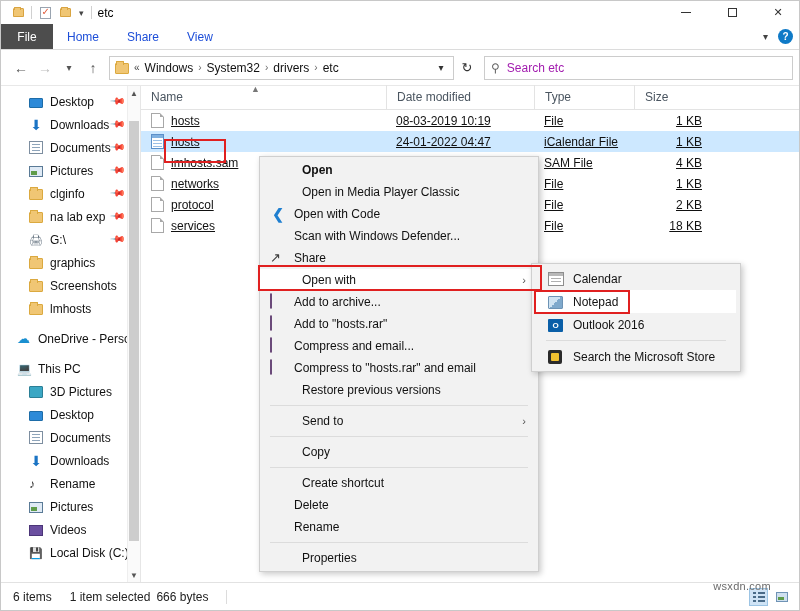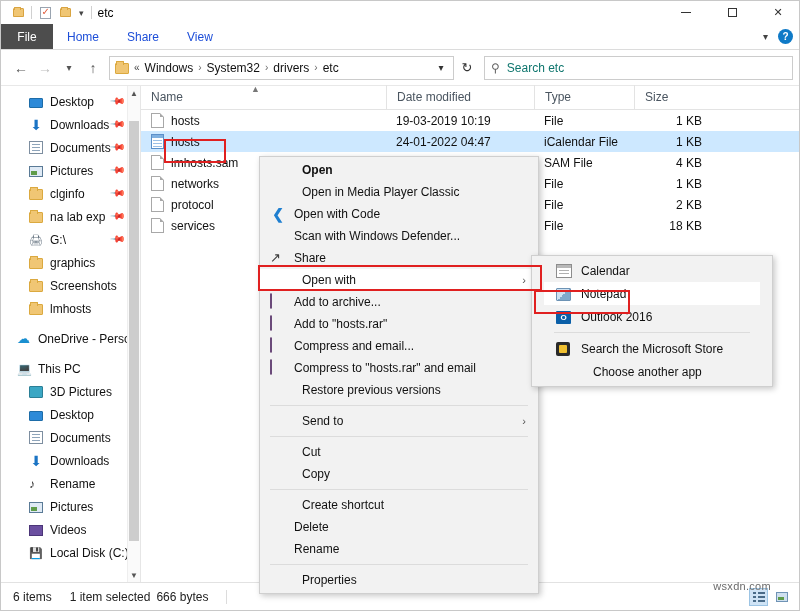--- a/index.html
+++ b/index.html
@@ -95,21 +95,21 @@
   .crumb-lead { color:#444; font-size:10px; padding-right:2px; }
   .addr-caret { width:20px; display:flex; align-items:center; justify-content:center;
                 font-size:10px; color:#333; }
   .refresh { width:26px; height:24px; display:flex; align-items:center; justify-content:center;
              font-size:13px; color:#333; border:1px solid transparent; }
   .searchbox {
     flex:1; height:24px; border:1px solid #cccccc; background:#fff; margin-left:4px;
     display:flex; align-items:center; padding:0 6px; gap:7px;
   }
   .search-ico { color:#666; font-size:12px; }
-  .search-ph { color:#0f766e; font-size:12px; }
+  .search-ph { color:#a21caf; font-size:12px; }
 
   
   .body { position:absolute; left:0; top:85px; width:800px; height:497px; display:flex; }
   .nav {
     width:140px; height:497px; background:#fff; position:relative;
     border-right:1px solid #e6e6e6; overflow:hidden;
   }
   .nav-list { padding-top:4px; }
   .nav-item {
     height:23px; display:flex; align-items:center; padding-left:22px; gap:7px;
@@ -157,21 +157,21 @@
   .col { padding-left:10px; position:relative; height:24px; display:flex; align-items:center; }
   .col + .col { border-left:1px solid #e3e3e3; }
   .col-name { width:245px; }
   .col-date { width:148px; }
   .col-type { width:100px; }
   .col-size { width:80px; }
   .sortmark { position:absolute; left:110px; top:-1px; font-size:9px; color:#777; }
 
   .row { height:21px; display:flex; align-items:center; font-size:12px; color:#111; position:relative; }
   .row.selected { background:#cde8ff; }
-  .cell { padding-left:10px; display:flex; align-items:center; gap:7px; height:21px; overflow:hidden; white-space:nowrap; }
+  .cell { padding-left:10px; display:flex; align-items:center; gap:7px; height:21px; overflow:hidden; white-space:nowrap;text-decoration:underline; }
   .c-name { width:245px; }
   .c-date { width:148px; }
   .c-type { width:100px; }
   .c-size { width:80px; justify-content:flex-end; padding-right:12px; padding-left:0; }
 
   .fi { width:13px; height:15px; flex:0 0 13px; position:relative; display:block; }
   .fi-file { background:#fff; border:1px solid #a8a8a8; }
   .fi-file:after{ content:""; position:absolute; right:-1px; top:-1px; border-width:0 4px 4px 0;
      border-style:solid; border-color:#fff #fff #a8a8a8 #a8a8a8; }
   .fi-ical { background:#fff; border:1px solid #5b8fc9; }
@@ -203,24 +203,24 @@
   .i-shield-uac { width:14px; height:15px;
      background:linear-gradient(90deg,#1d6fb8 50%,#f0b429 50%);
      border-radius:2px 2px 6px 6px; margin-top:1px; }
   .i-share { color:#3b3b3b; font-size:13px; line-height:16px; }
   .i-rar { width:15px; height:13px; margin-top:2px;
      background:linear-gradient(180deg,#b34ba0 0 33%, #3fb0c8 33% 66%, #7a56b5 66% 100%);
      border:1px solid #6b4a7a; border-radius:2px; }
 
   
   .submenu {
-    position:absolute; left:530px; top:254px; width:242px;
+    position:absolute; left:530px; top:262px; width:210px;
     background:#f2f2f2; border:1px solid #cfcfcf;
     box-shadow:2px 2px 6px rgba(0,0,0,0.22);
-    padding:3px 12px; z-index:50;
+    padding:3px 4px; z-index:50;
   }
   .sub-item { height:23px; display:flex; align-items:center; padding-left:12px; gap:9px;
               font-size:12px; color:#111; }
   .sub-item.hover { background:#ffffff; }
   .sub-noicon { padding-left:37px; }
   .sub-icon { width:16px; height:16px; flex:0 0 16px; position:relative; display:block; }
   .i-cal { background:#fff; border:1px solid #8d8d8d; height:14px; margin-top:1px; }
   .i-cal:before{ content:""; position:absolute; left:0; right:0; top:0; height:3px; background:#b8b8b8; }
   .i-cal:after{ content:""; position:absolute; left:2px; top:5px; right:2px; height:1px;
      background:#b0b0b0; box-shadow:0 3px 0 #b0b0b0; }
@@ -450,21 +450,21 @@
         <div class="col col-type">Type</div>
         <div class="col col-size">Size</div>
       </div>
 
       <div>
         <div class="row">
           <div class="cell c-name">
             <span class="fi fi-file"></span>
             <span>hosts</span>
           </div>
-          <div class="cell c-date">19-03-2019 10:19</div>
+          <div class="cell c-date">08-03-2019 10:19</div>
           <div class="cell c-type">File</div>
           <div class="cell c-size">1 KB</div>
         </div>
 
         <div class="row selected">
           <div class="cell c-name">
             <span class="fi fi-ical"></span>
             <span>hosts</span>
           </div>
           <div class="cell c-date">24-01-2022 04:47</div>
@@ -563,23 +563,20 @@
     <div class="ctx-sep"></div>
 
     <div class="ctx-item">
       <span class="ctx-noicon">Send to</span>
       <span class="ctx-arrow">›</span>
     </div>
 
     <div class="ctx-sep"></div>
 
     <div class="ctx-item">
-      <span class="ctx-noicon">Cut</span>
-    </div>
-    <div class="ctx-item">
       <span class="ctx-noicon">Copy</span>
     </div>
 
     <div class="ctx-sep"></div>
 
     <div class="ctx-item">
       <span class="ctx-noicon">Create shortcut</span>
     </div>
     <div class="ctx-item">
       <span class="ctx-icon"><span class="i-shield-uac"></span></span>
@@ -615,23 +612,20 @@
           <span class="i-outlook" style="display:block;">O</span>
         </span>
       <span>Outlook 2016</span>
     </div>
     <div class="ctx-sep"></div>
     <div class="sub-item">
       <span class="sub-icon">
           <span class="i-store" style="display:block;"></span>
         </span>
       <span>Search the Microsoft Store</span>
-    </div>
-    <div class="sub-item">
-      <span class="sub-noicon">Choose another app</span>
     </div>
   </div>
 
   <div class="redbox" style="left:163px; top:138px; width:62px; height:24px;"></div>
   <div class="redbox" style="left:257px; top:264px; width:284px; height:26px;"></div>
   <div class="redbox" style="left:533px; top:289px; width:96px; height:24px;"></div>
 
   <div class="statusbar">
     <span class="sb-item">6 items</span>
     <span class="sb-item" style="padding-right:6px;">1 item selected</span>

